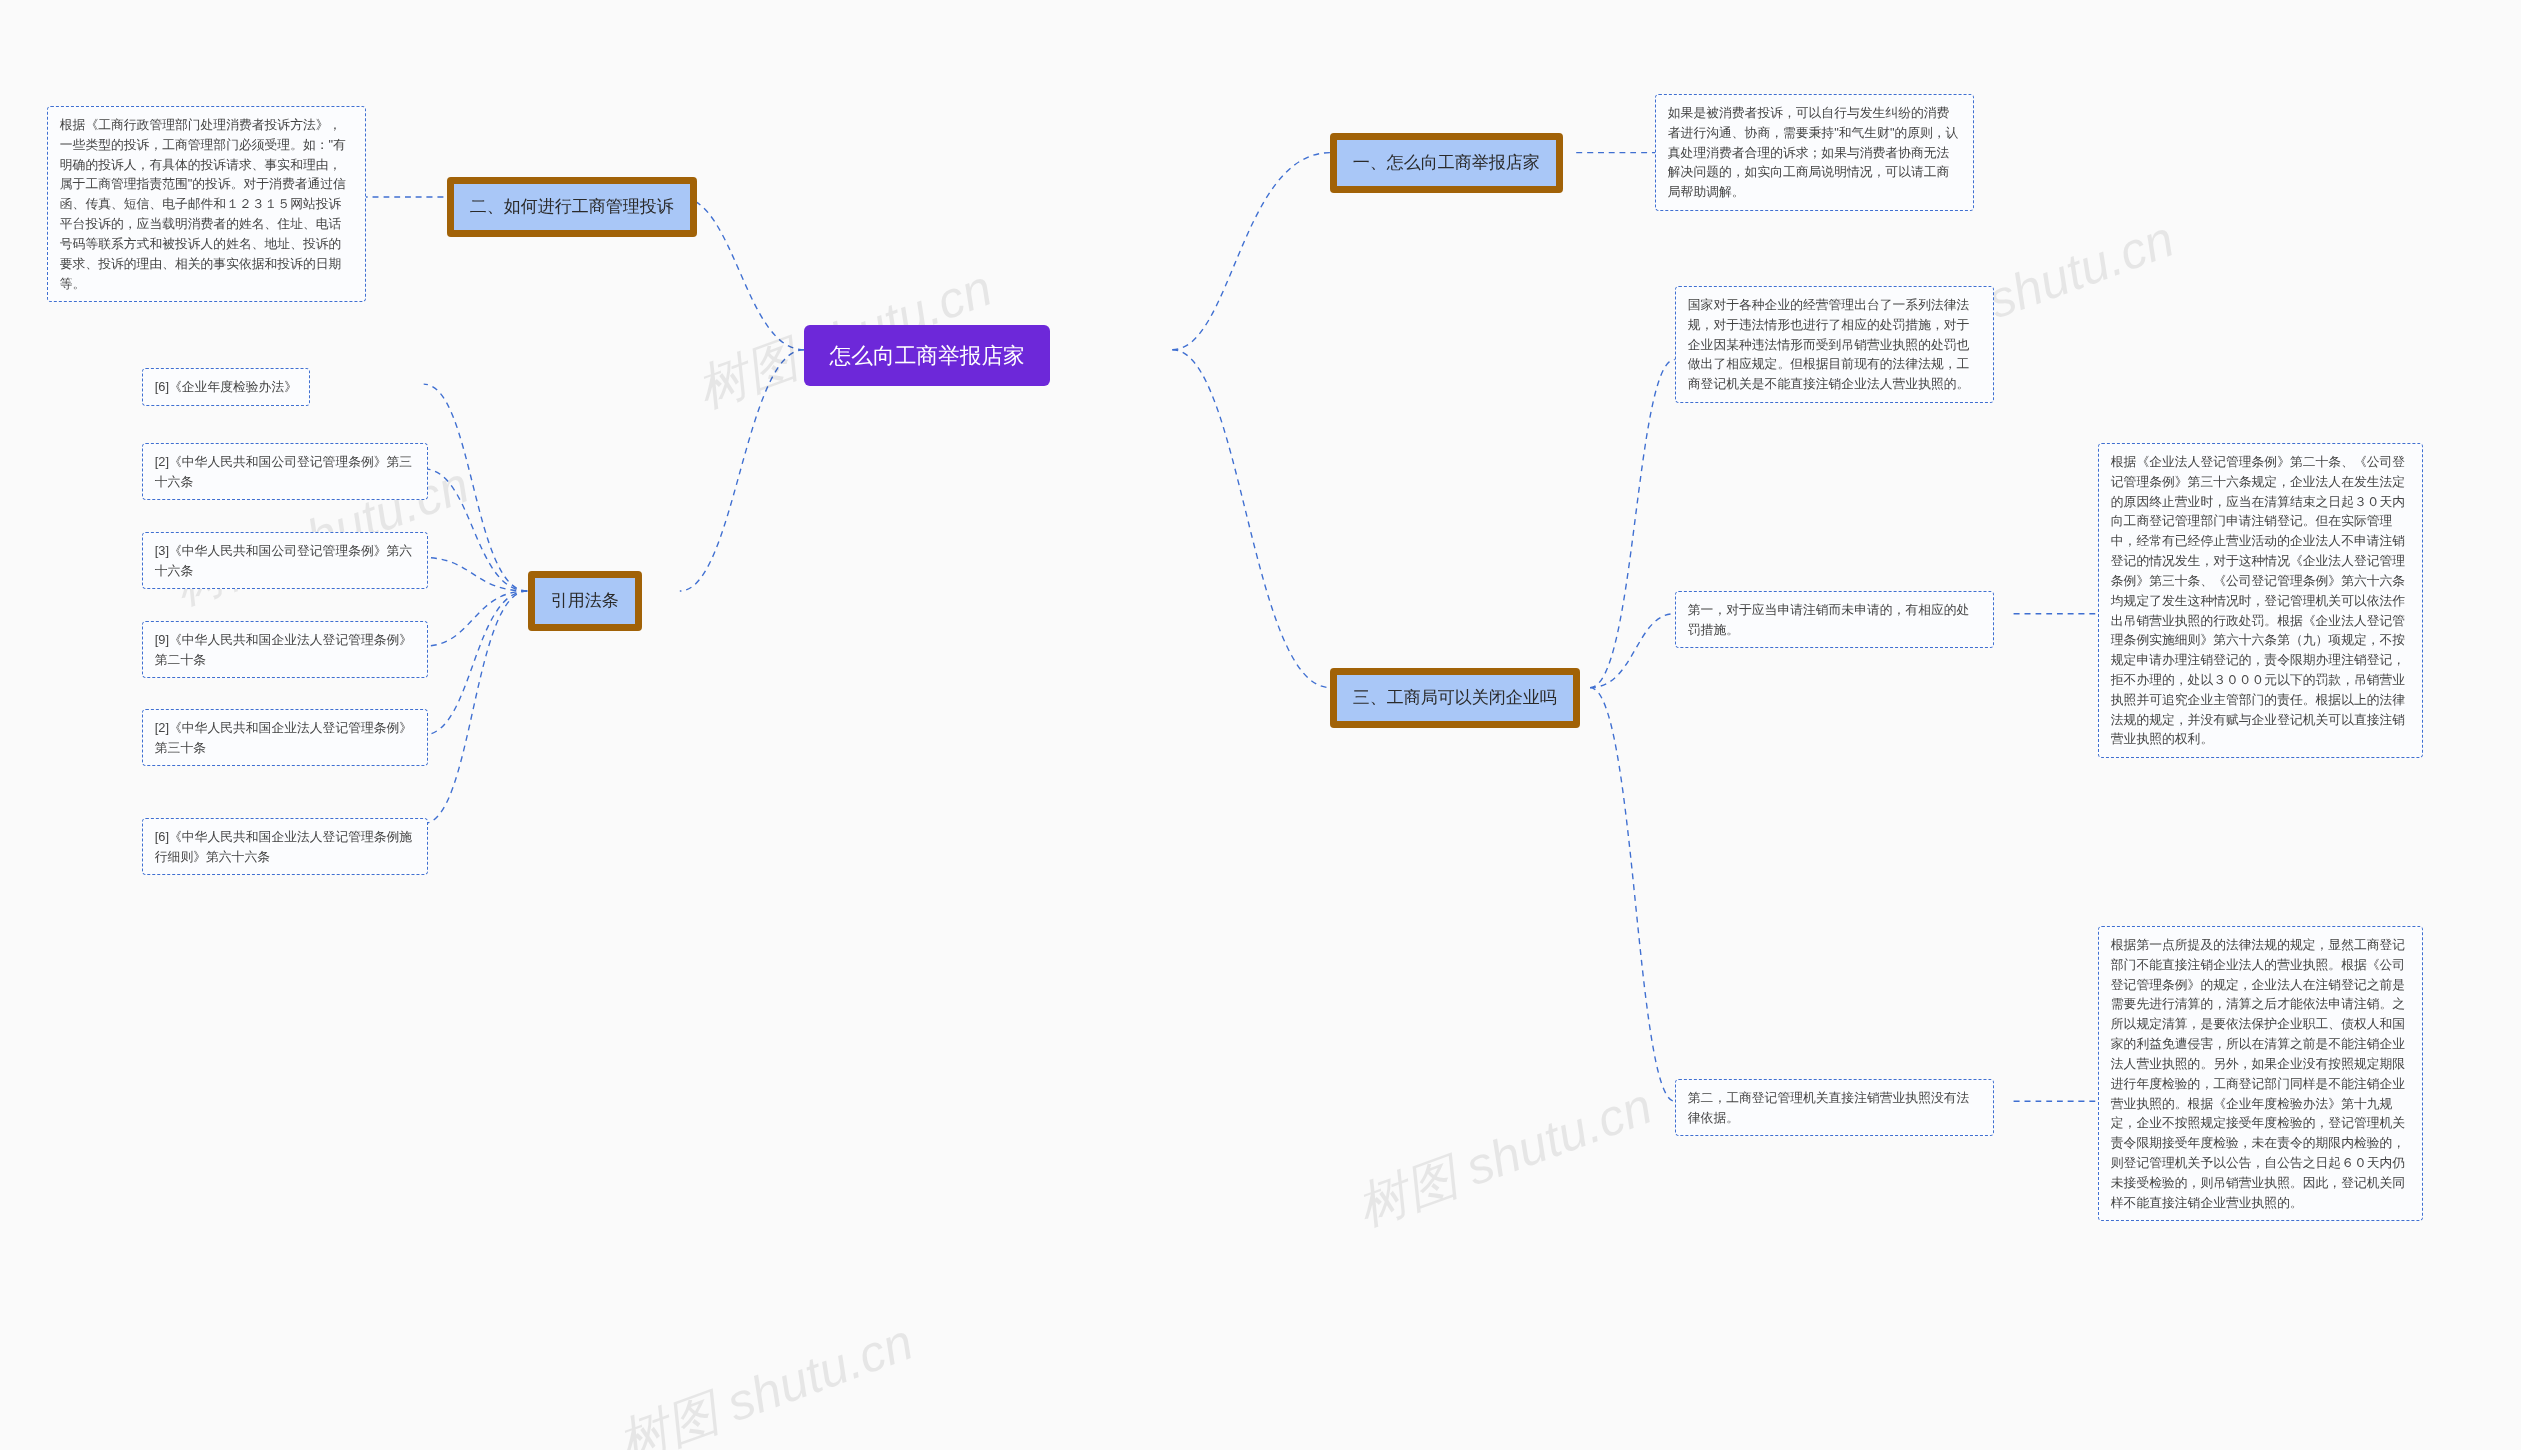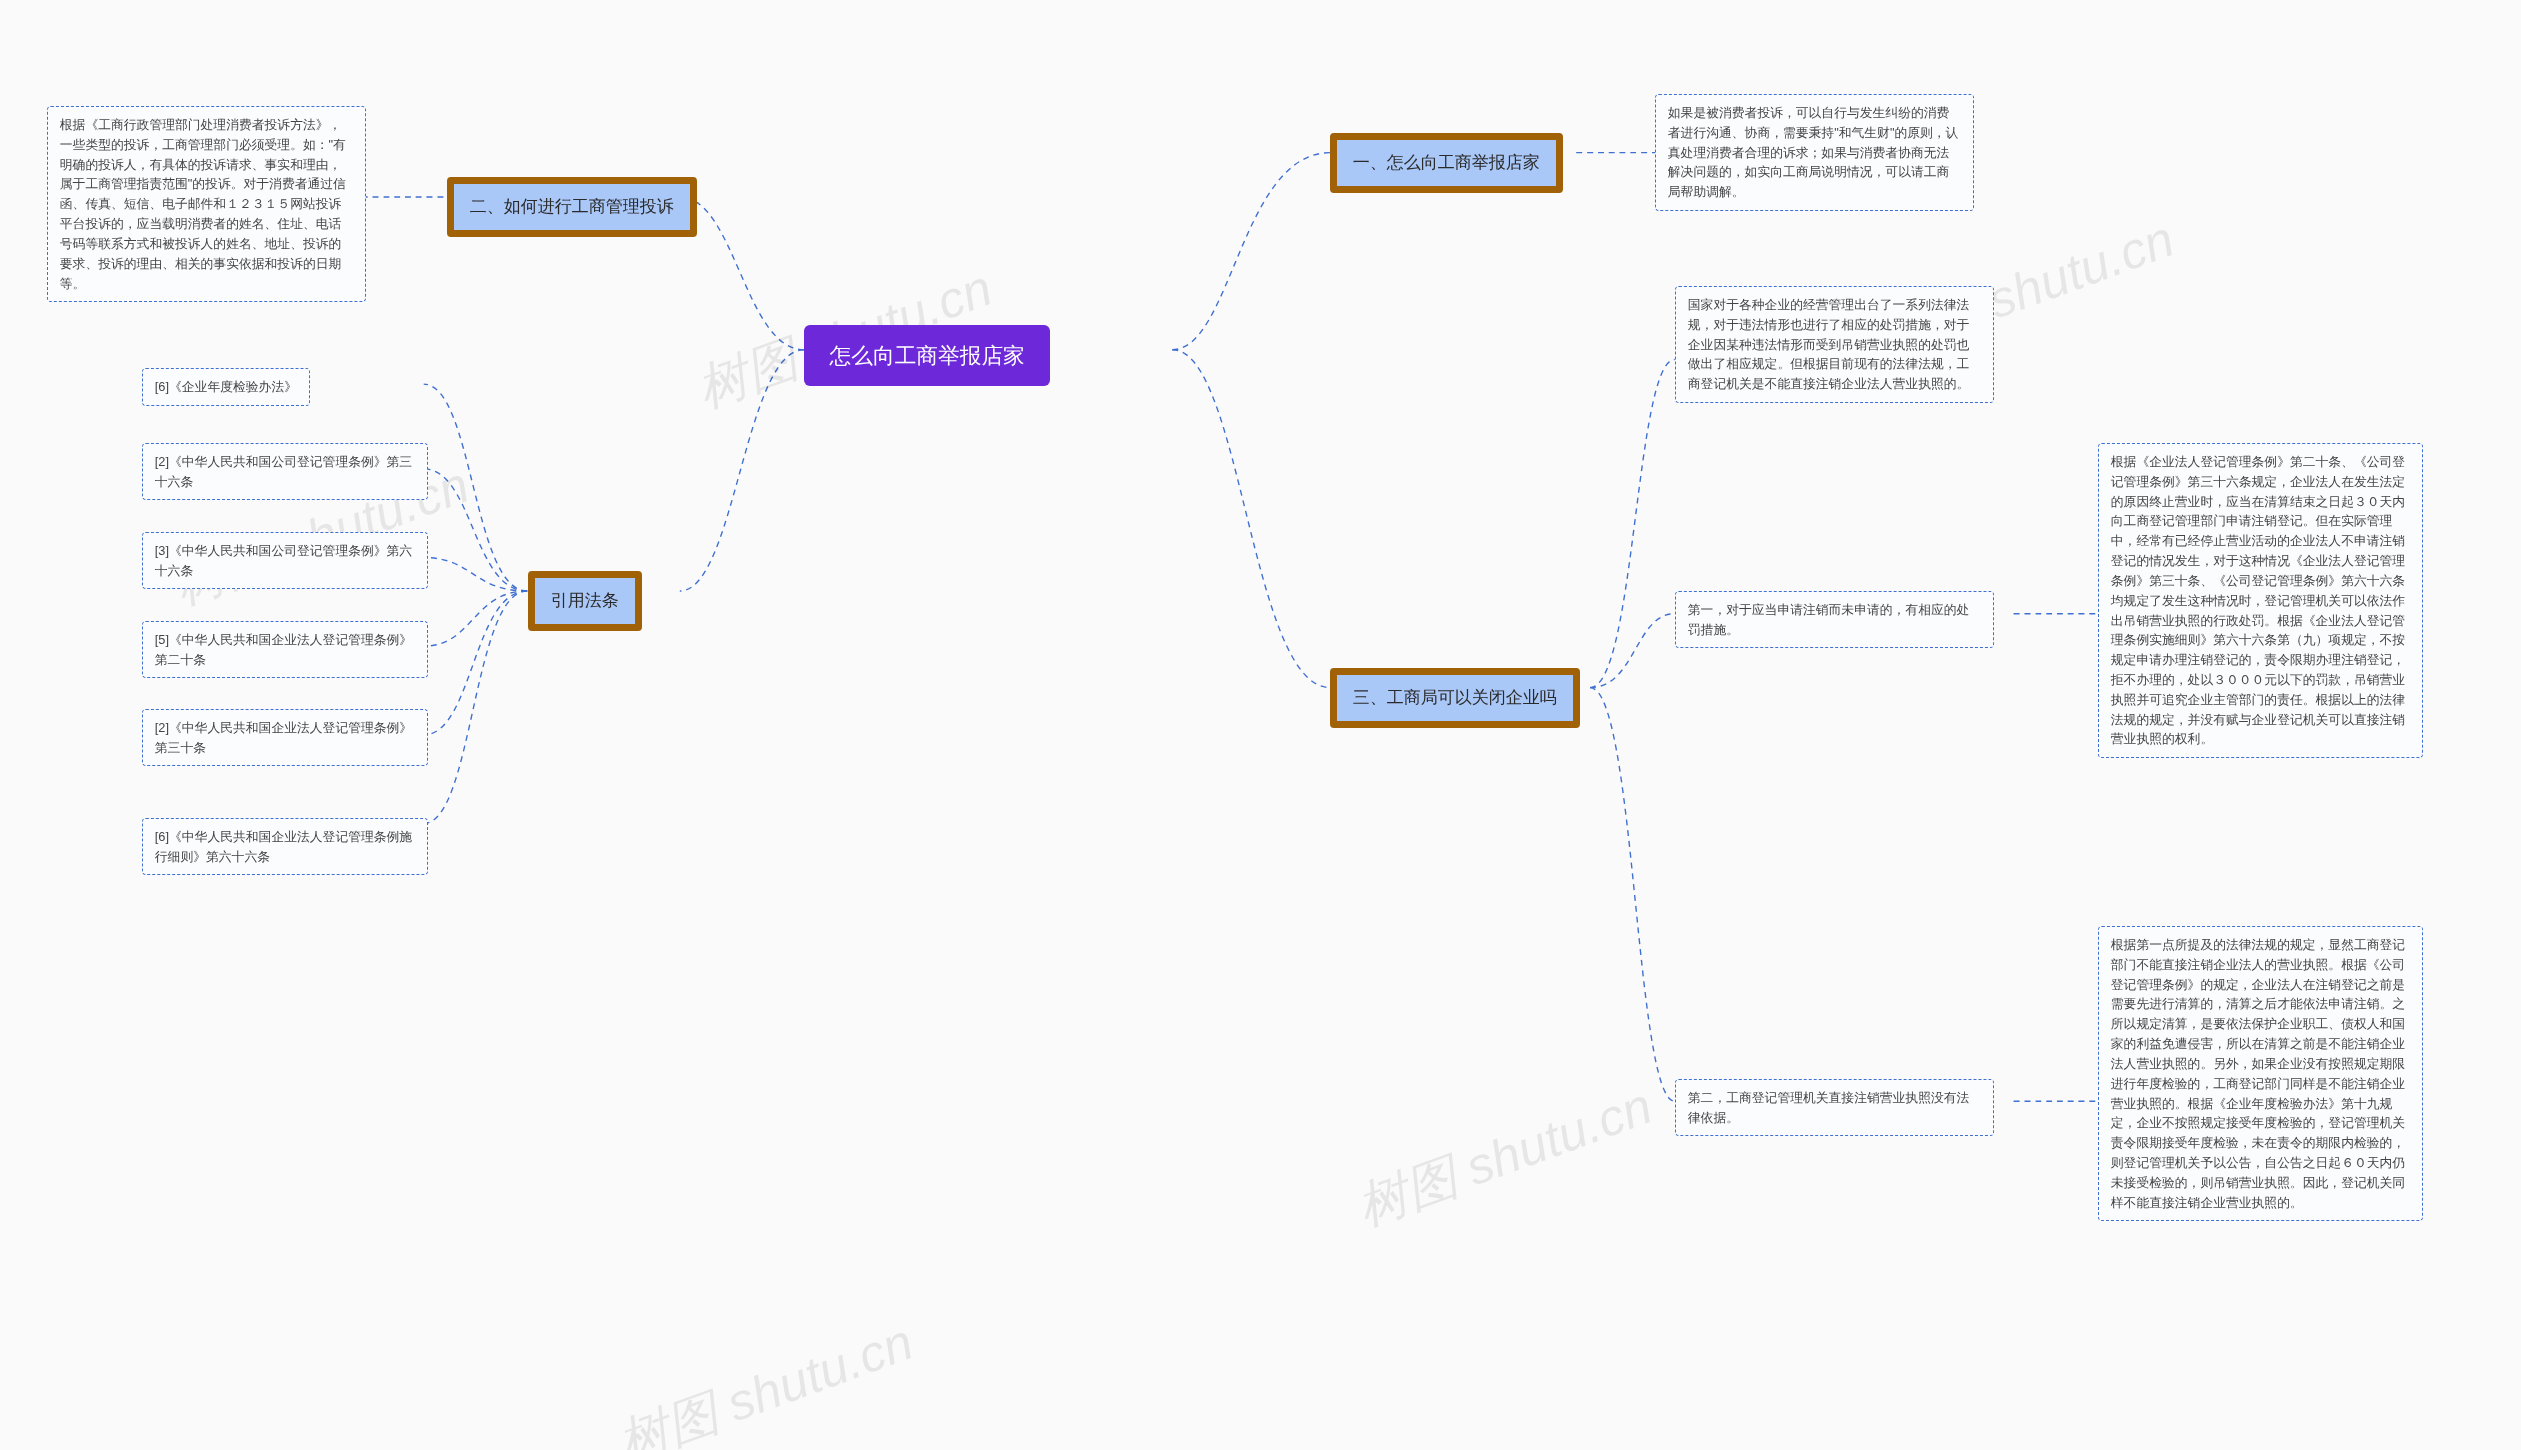--- a/index.html
+++ b/index.html
@@ -65,18 +65,18 @@
   <div class="node leaf wide" style="left:2098px;top:443px">根据《企业法人登记管理条例》第二十条、《公司登记管理条例》第三十六条规定，企业法人在发生法定的原因终止营业时，应当在清算结束之日起３０天内向工商登记管理部门申请注销登记。但在实际管理中，经常有已经停止营业活动的企业法人不申请注销登记的情况发生，对于这种情况《企业法人登记管理条例》第三十条、《公司登记管理条例》第六十六条均规定了发生这种情况时，登记管理机关可以依法作出吊销营业执照的行政处罚。根据《企业法人登记管理条例实施细则》第六十六条第（九）项规定，不按规定申请办理注销登记的，责令限期办理注销登记，拒不办理的，处以３０００元以下的罚款，吊销营业执照并可追究企业主管部门的责任。根据以上的法律法规的规定，并没有赋与企业登记机关可以直接注销营业执照的权利。</div>
   <div class="node leaf wide" style="left:2098px;top:926px">根据第一点所提及的法律法规的规定，显然工商登记部门不能直接注销企业法人的营业执照。根据《公司登记管理条例》的规定，企业法人在注销登记之前是需要先进行清算的，清算之后才能依法申请注销。之所以规定清算，是要依法保护企业职工、债权人和国家的利益免遭侵害，所以在清算之前是不能注销企业法人营业执照的。另外，如果企业没有按照规定期限进行年度检验的，工商登记部门同样是不能注销企业营业执照的。根据《企业年度检验办法》第十九规定，企业不按照规定接受年度检验的，登记管理机关责令限期接受年度检验，未在责令的期限内检验的，则登记管理机关予以公告，自公告之日起６０天内仍未接受检验的，则吊销营业执照。因此，登记机关同样不能直接注销企业营业执照的。</div>
 
   <div class="node branch" style="left:447px;top:177px">二、如何进行工商管理投诉</div>
   <div class="node leaf small" style="left:47px;top:106px">根据《工商行政管理部门处理消费者投诉方法》，一些类型的投诉，工商管理部门必须受理。如："有明确的投诉人，有具体的投诉请求、事实和理由，属于工商管理指责范围"的投诉。对于消费者通过信函、传真、短信、电子邮件和１２３１５网站投诉平台投诉的，应当载明消费者的姓名、住址、电话号码等联系方式和被投诉人的姓名、地址、投诉的要求、投诉的理由、相关的事实依据和投诉的日期等。</div>
 
   <div class="node branch" style="left:528px;top:571px">引用法条</div>
   <div class="node leaf narrow" style="left:142px;top:368px">[6]《企业年度检验办法》</div>
   <div class="node leaf narrow" style="left:142px;top:443px">[2]《中华人民共和国公司登记管理条例》第三十六条</div>
   <div class="node leaf narrow" style="left:142px;top:532px">[3]《中华人民共和国公司登记管理条例》第六十六条</div>
-  <div class="node leaf narrow" style="left:142px;top:621px">[5]《中华人民共和国企业法人登记管理条例》第二十条</div>
+  <div class="node leaf narrow" style="left:142px;top:621px">[9]《中华人民共和国企业法人登记管理条例》第二十条</div>
   <div class="node leaf narrow" style="left:142px;top:709px">[2]《中华人民共和国企业法人登记管理条例》第三十条</div>
   <div class="node leaf narrow" style="left:142px;top:818px">[6]《中华人民共和国企业法人登记管理条例施行细则》第六十六条</div>
 
 </div>
 
 
 </body></html>

